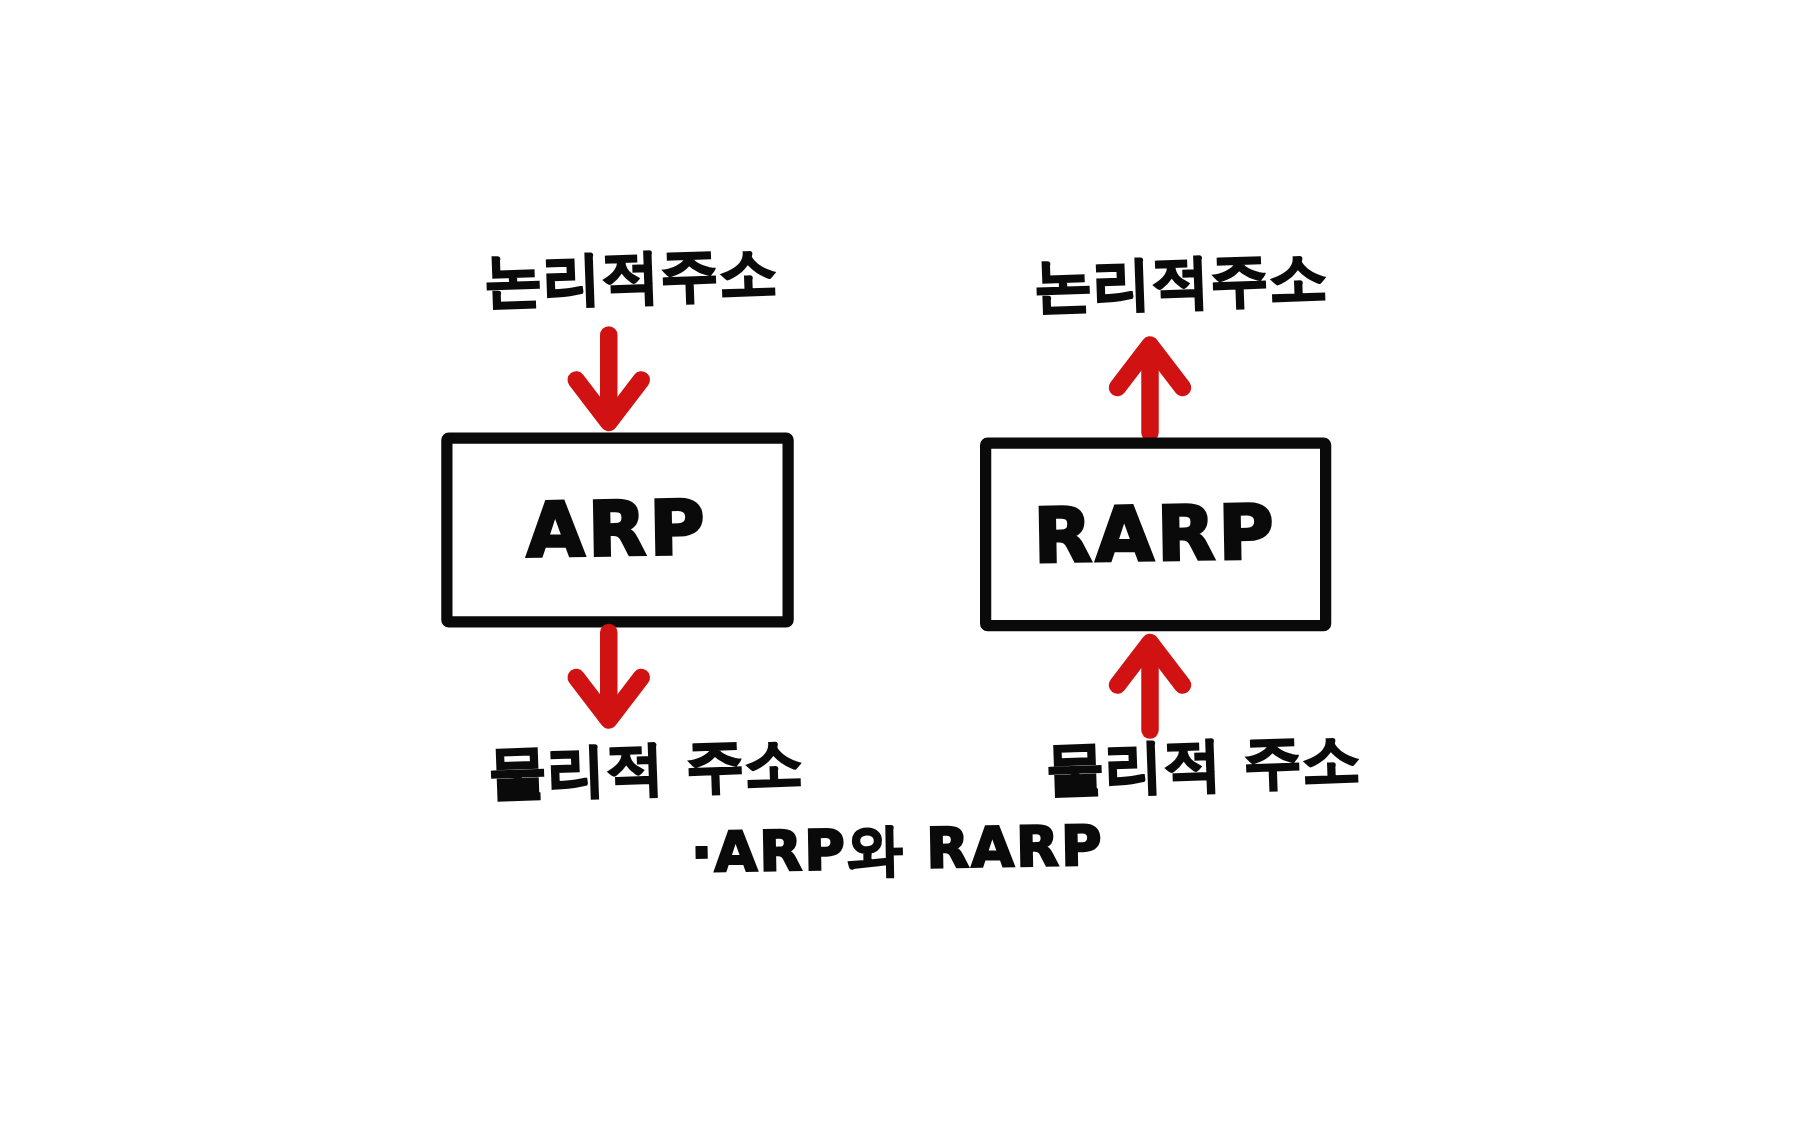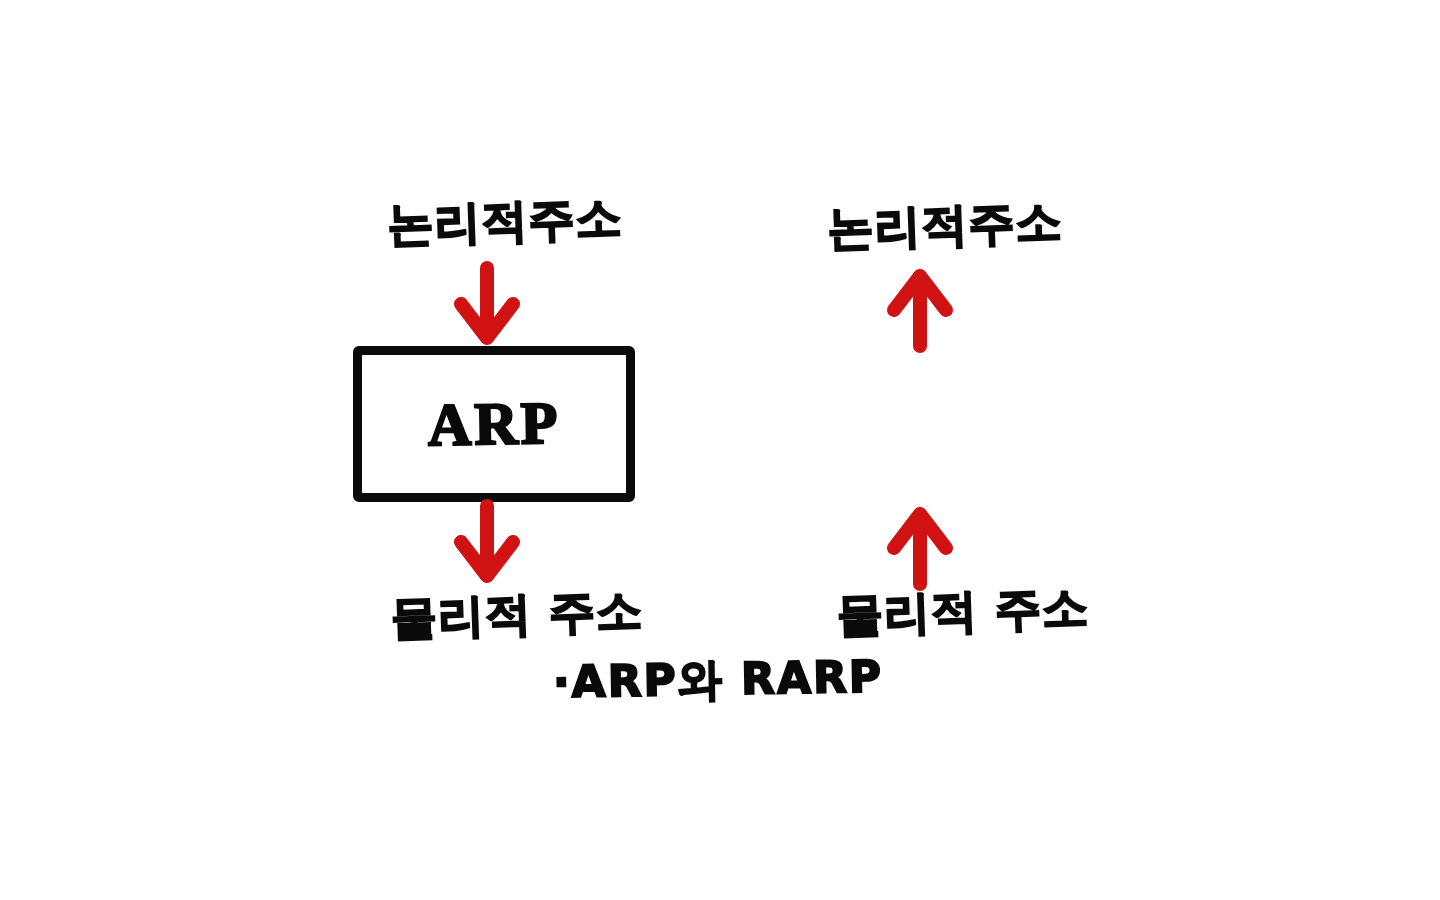--- a/index.html
+++ b/index.html
@@ -73,21 +73,21 @@
 
   <div class="hand-label" style="left:505px; top:222px;">논리적주소</div>
 
   <div class="arrow" style="left:447px; top:260px; width:80px; height:92px;">
     <svg width="80" height="92" viewBox="0 0 80 92">
       <line x1="40" y1="8" x2="40" y2="68"></line>
       <polyline points="14,44 40,78 66,44"></polyline>
     </svg>
   </div>
 
-  <div class="proto-box" style="left:353px; top:346px; width:264px; height:138px;font-family:Liberation Serif, serif;">
+  <div class="proto-box" style="left:353px; top:346px; width:264px; height:138px;">
     <span class="box-label">ARP</span>
   </div>
 
   <div class="arrow" style="left:447px; top:498px; width:80px; height:92px;">
     <svg width="80" height="92" viewBox="0 0 80 92">
       <line x1="40" y1="8" x2="40" y2="68"></line>
       <polyline points="14,44 40,78 66,44"></polyline>
     </svg>
   </div>
 
@@ -95,20 +95,23 @@
 
   <div class="hand-label" style="left:945px; top:226px;">논리적주소</div>
 
   <div class="arrow" style="left:880px; top:262px; width:80px; height:92px;">
     <svg width="80" height="92" viewBox="0 0 80 92">
       <line x1="40" y1="84" x2="40" y2="24"></line>
       <polyline points="14,48 40,14 66,48"></polyline>
     </svg>
   </div>
 
+  <div class="proto-box" style="left:784px; top:350px; width:263px; height:137px;">
+    <span class="box-label">RARP</span>
+  </div>
 
   <div class="arrow" style="left:880px; top:500px; width:80px; height:92px;">
     <svg width="80" height="92" viewBox="0 0 80 92">
       <line x1="40" y1="84" x2="40" y2="24"></line>
       <polyline points="14,48 40,14 66,48"></polyline>
     </svg>
   </div>
 
   <div class="hand-label" style="left:963px; top:612px;">물리적 주소</div>
 

